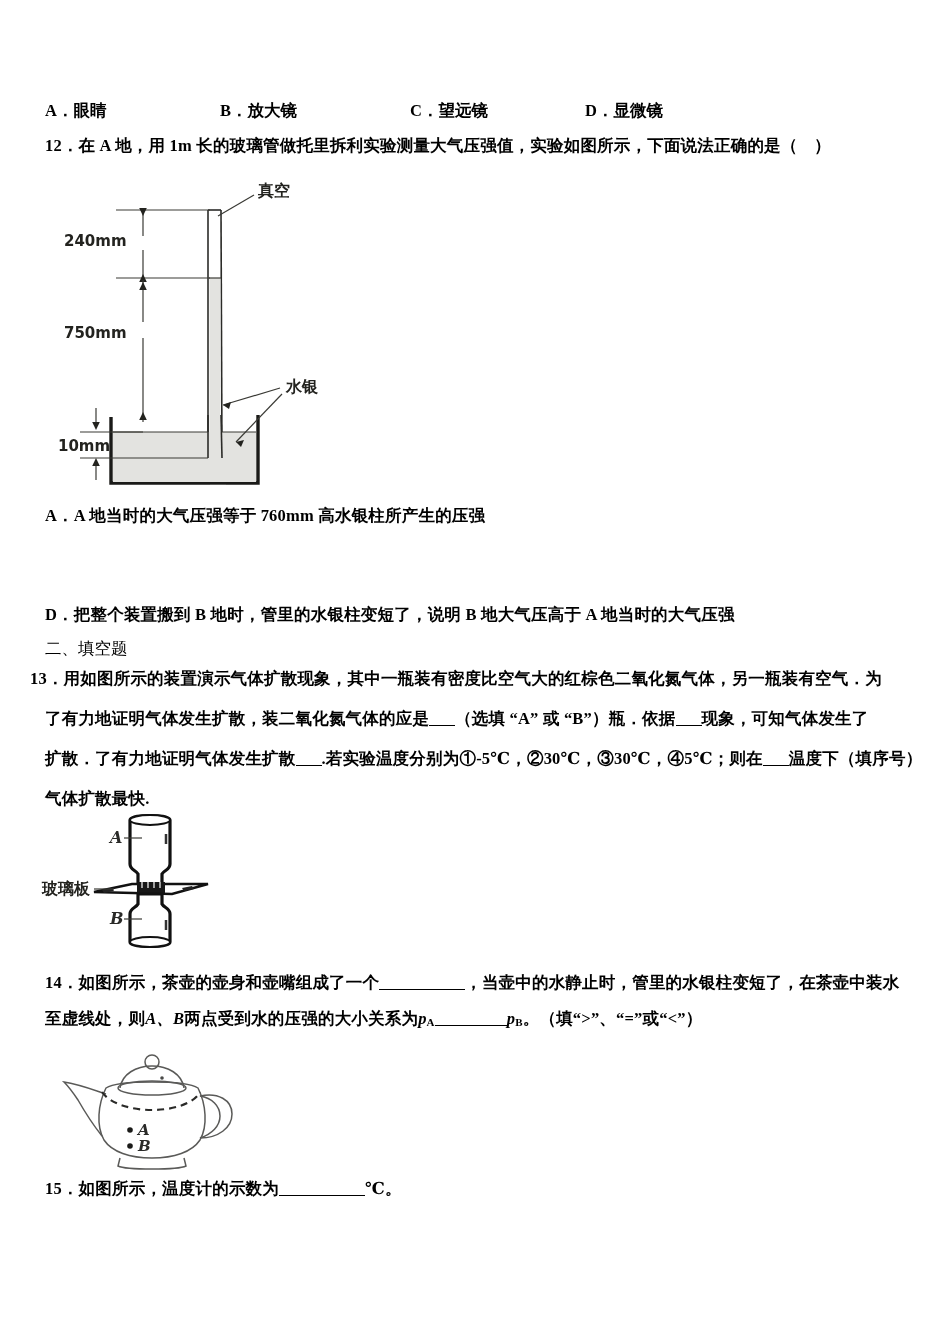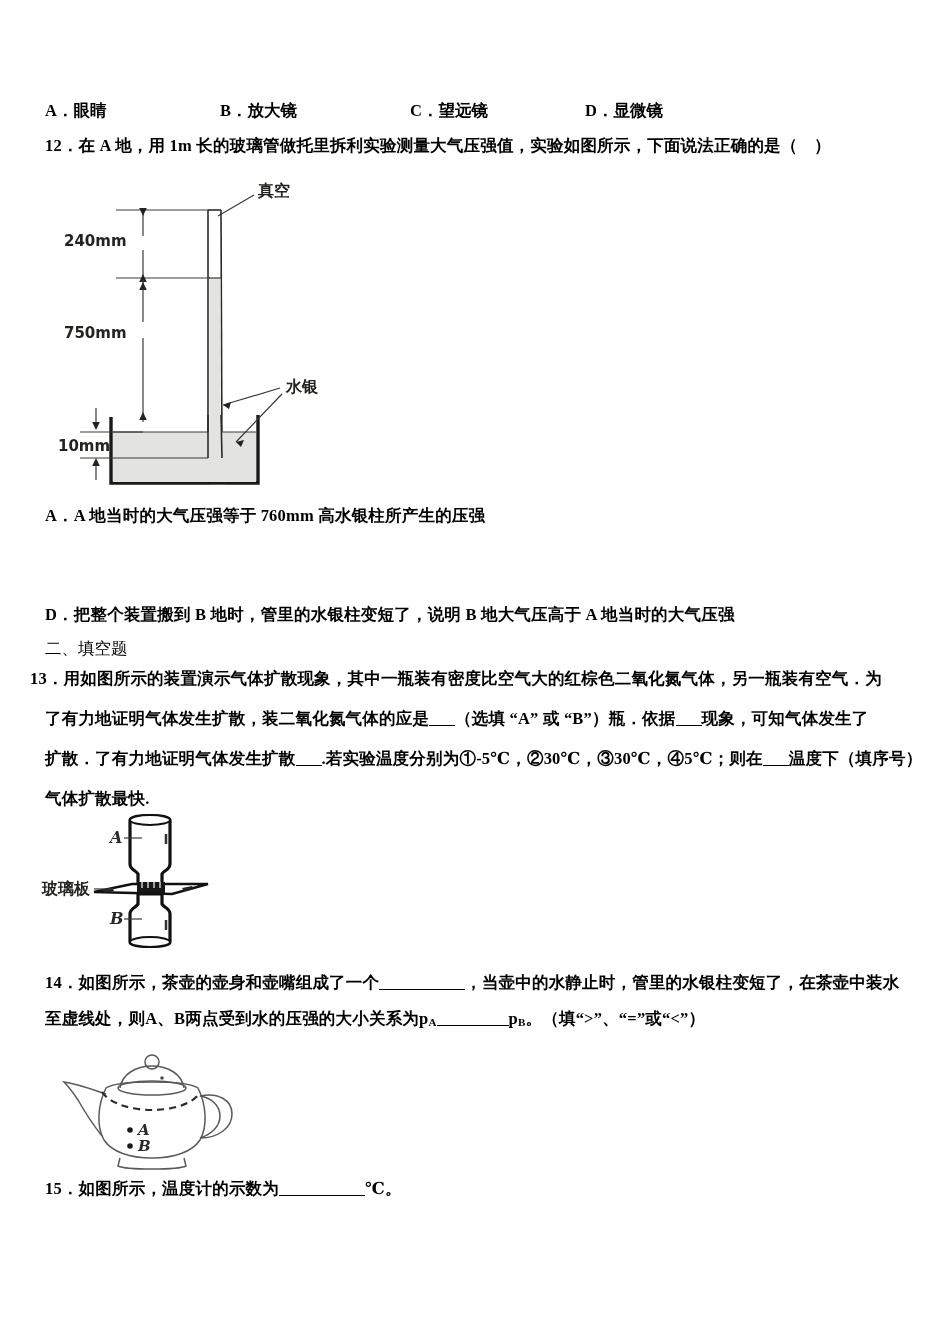--- a/index.html
+++ b/index.html
@@ -45,21 +45,21 @@
   .sec {
     position: absolute;
     left: 45px;
     font-weight: normal;
     font-size: 16.5px;
   }
   sub {
     font-size: 11px;
     vertical-align: -2px;
   }
-  .ital { }
+  .ital { font-style: italic; }
   .blank-s { display:inline-block; border-bottom:1.5px solid #000; width:26px; vertical-align:-2px; }
   .blank-m { display:inline-block; border-bottom:1.5px solid #000; width:86px; vertical-align:-2px; }
   .blank-l { display:inline-block; border-bottom:1.5px solid #000; width:72px; vertical-align:-2px; }
 
   
   .fig { position: absolute; }
 
   svg { display: block; overflow: visible; }
   .stroke { fill: none; stroke: #2b2b28; stroke-width: 1.6; }
   .stroke-thin { fill: none; stroke: #3a3a35; stroke-width: 1.2; }

